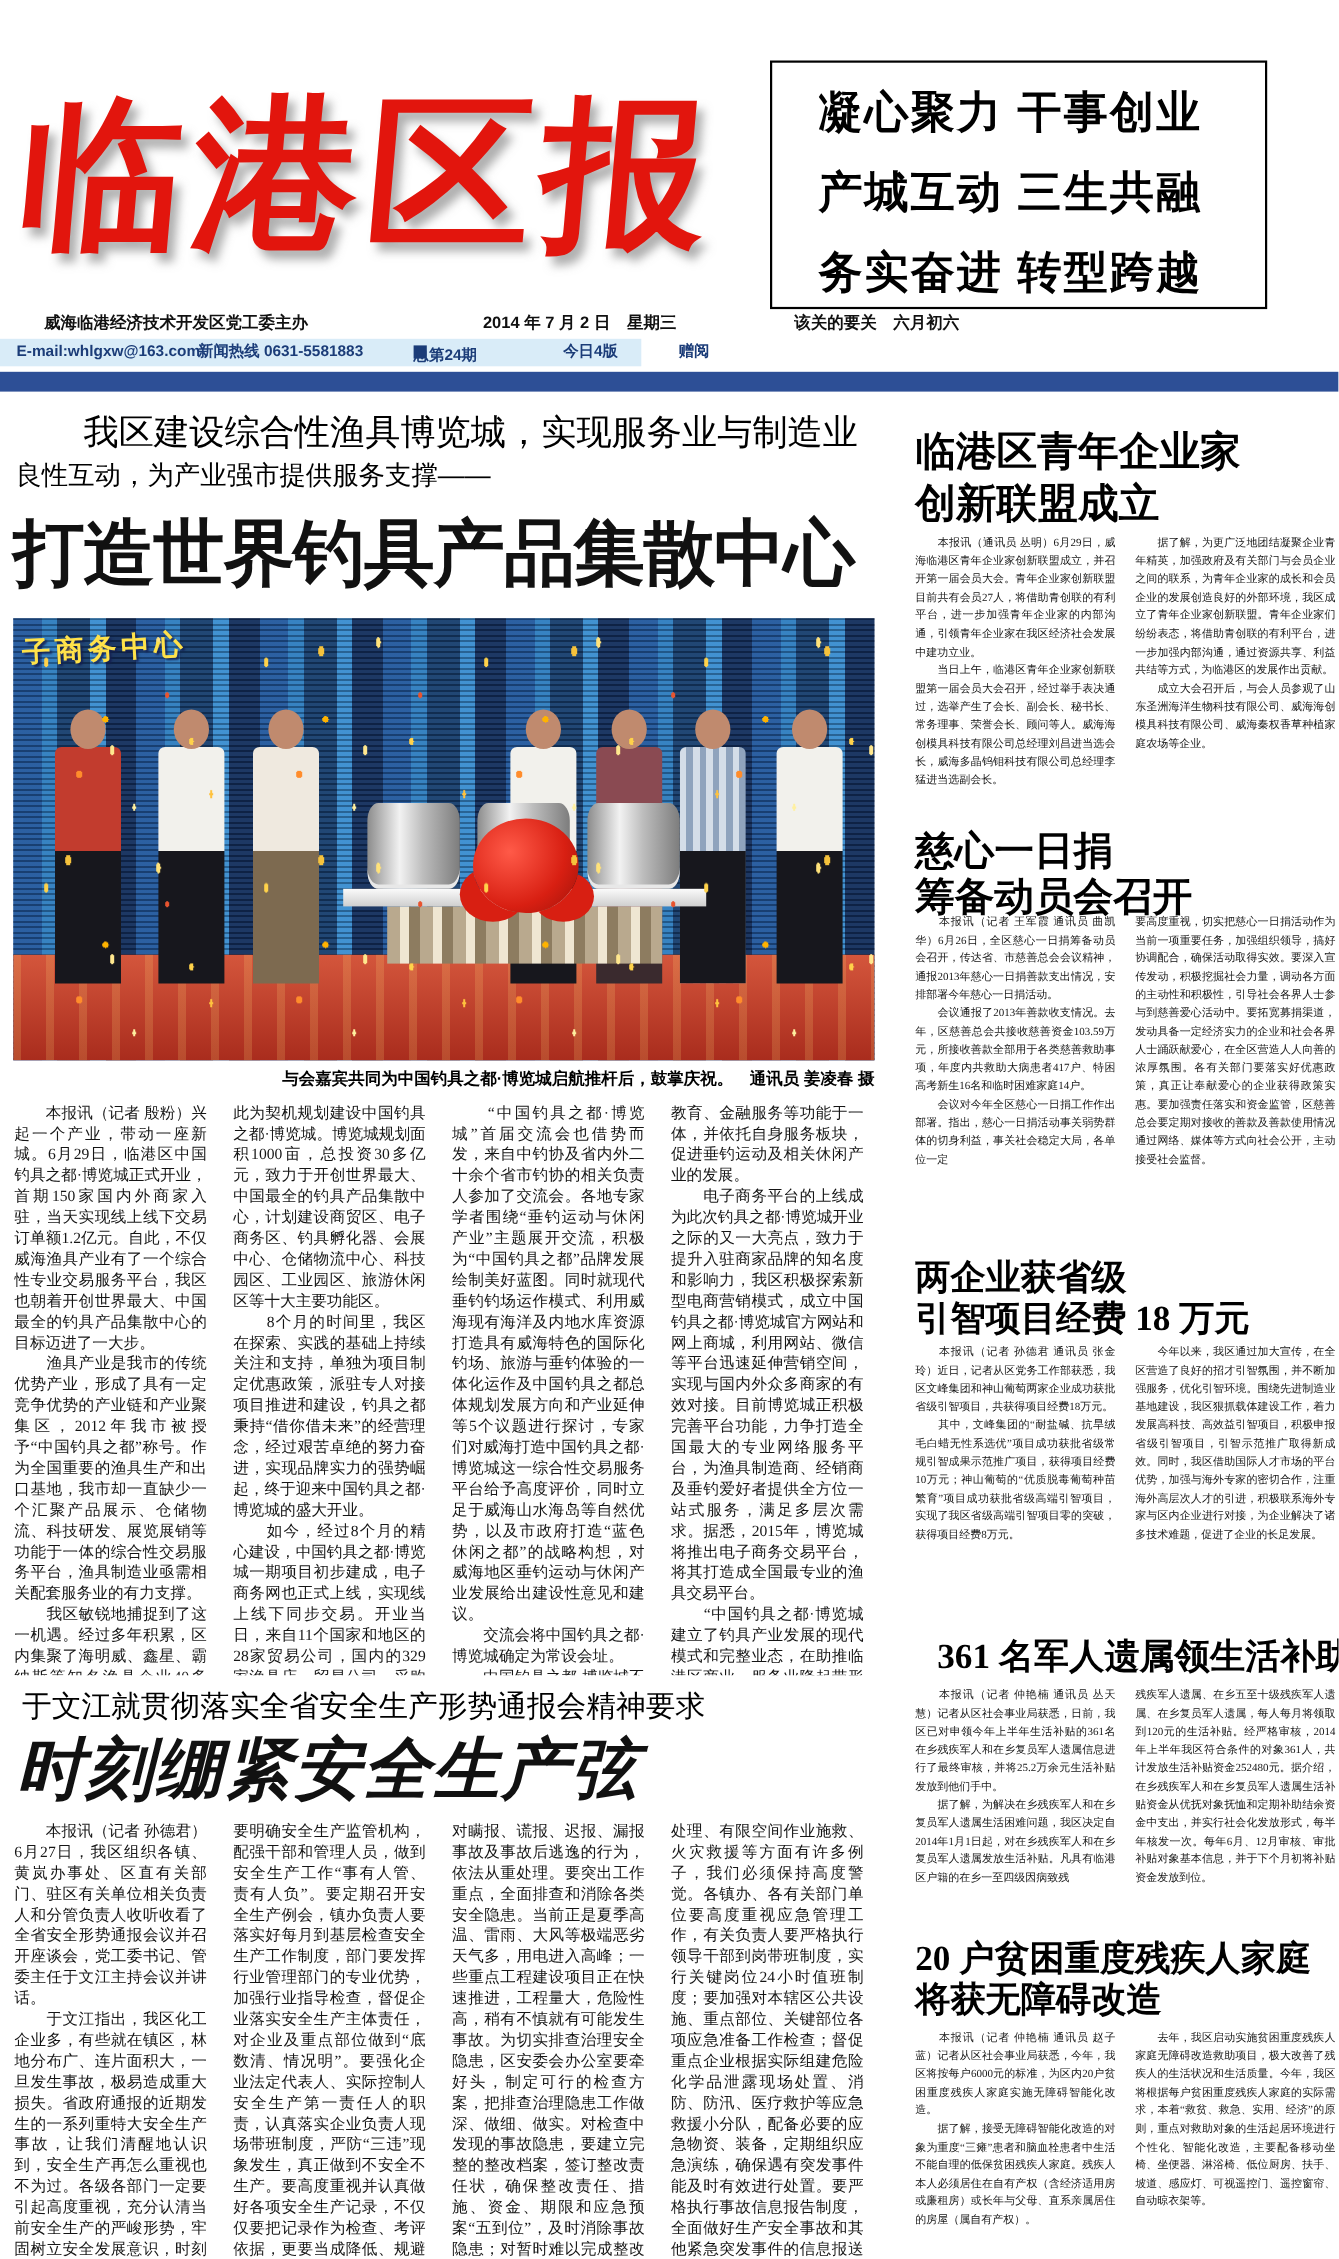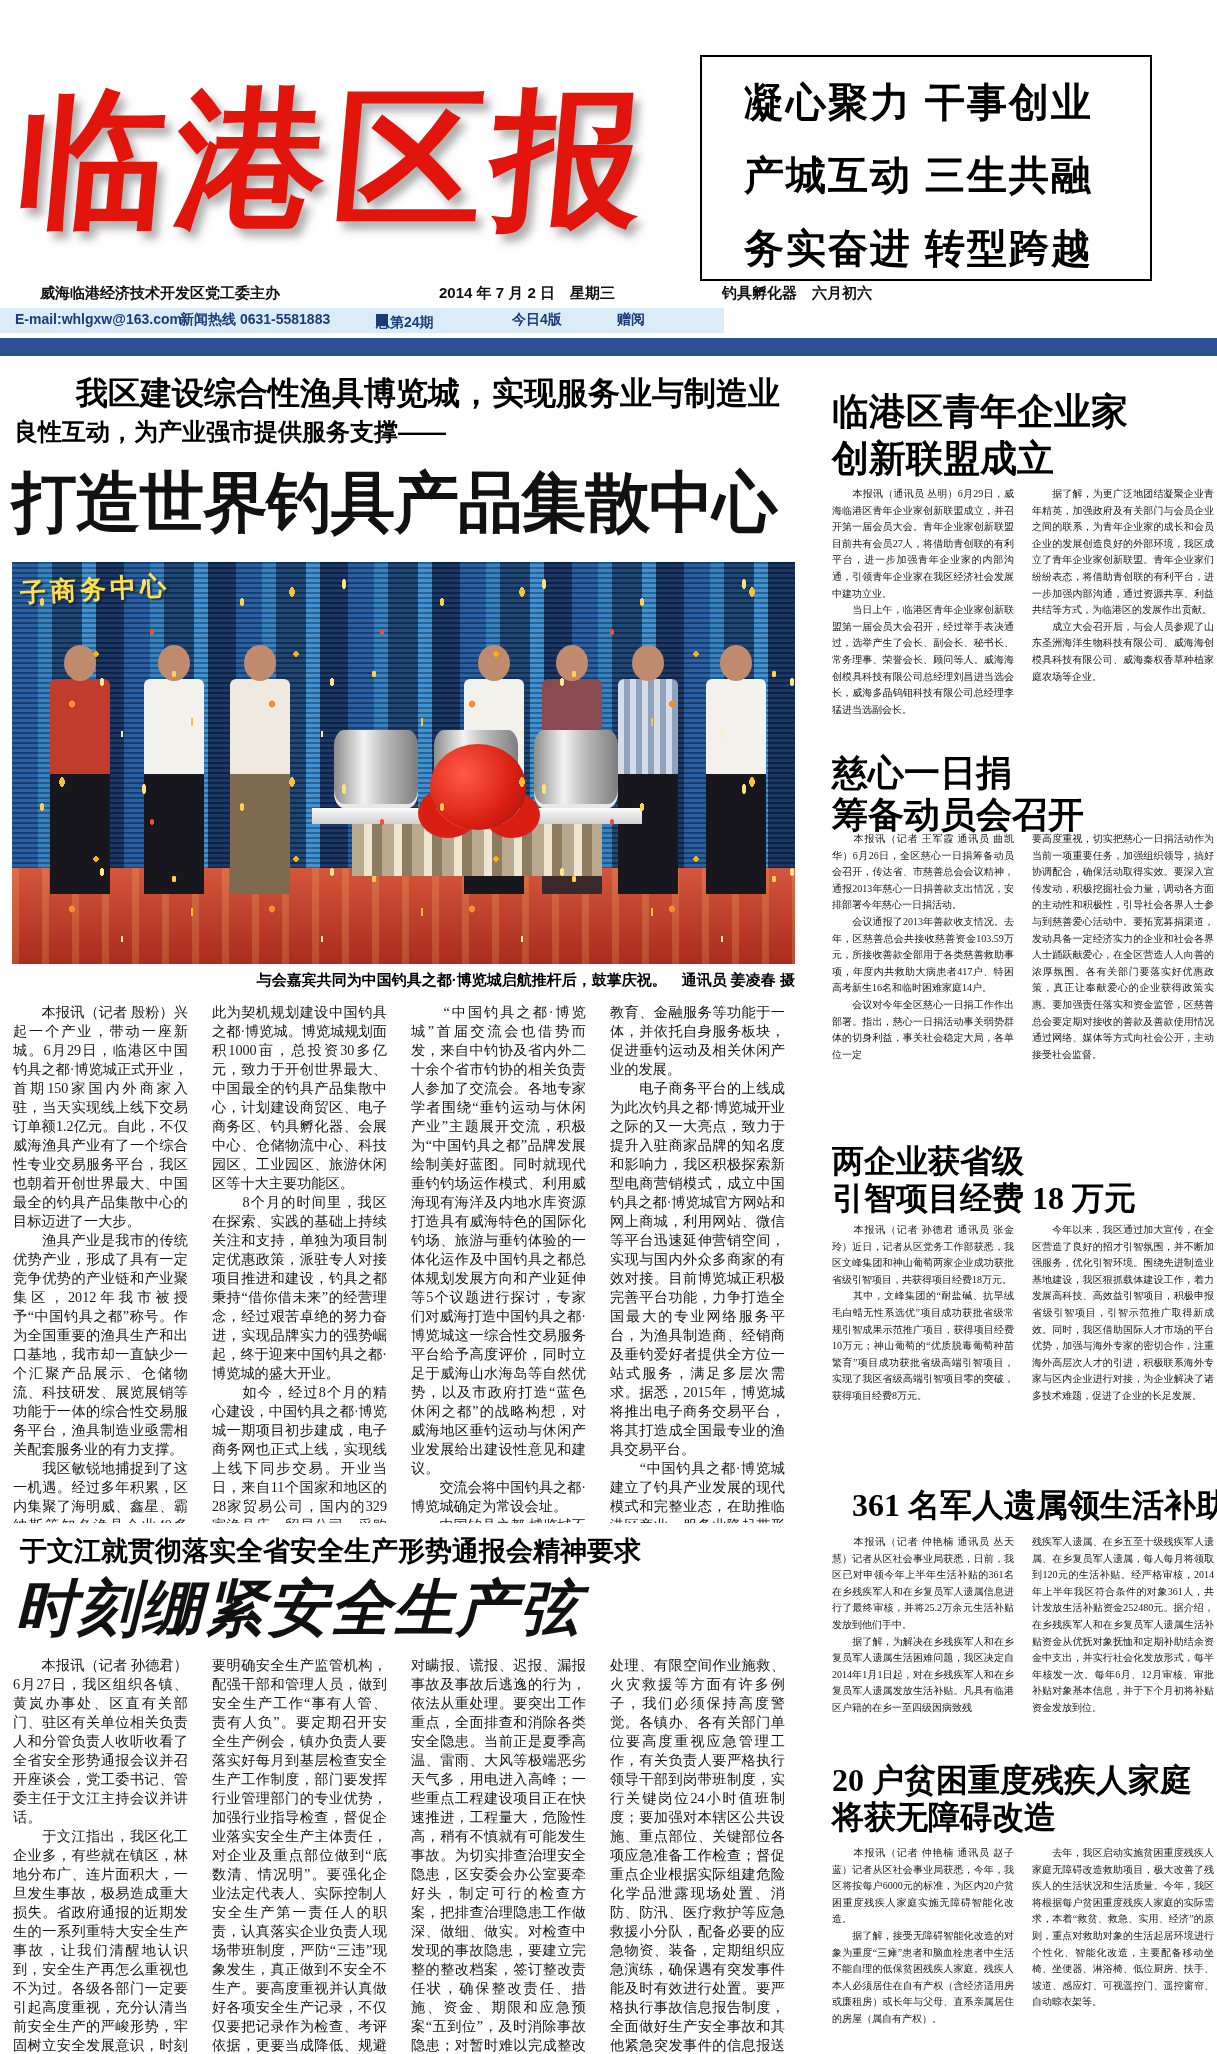--- a/index.html
+++ b/index.html
@@ -13,33 +13,33 @@
   .slogan-box{position:absolute;left:700px;top:55px;width:452px;height:226px;border:2px solid #000;
         box-sizing:border-box;padding:14px 0 0 42px;display:flex;flex-direction:column;justify-content:space-between;}
   .slogan-line{font-family:"Liberation Sans","DejaVu Sans",sans-serif;font-weight:900;
         font-size:40px;line-height:62px;color:#000;letter-spacing:2px;white-space:nowrap;}
   .info1{position:absolute;top:284px;left:0;width:900px;height:20px;
         font-family:"Liberation Sans","DejaVu Sans",sans-serif;font-size:15px;font-weight:bold;color:#101010;}
   .info1 span{position:absolute;top:0;white-space:nowrap;margin-left:22px;}
   .info1 .i-pub{left:18px;}
   .info1 .i-date{left:417px;}
   .info1 .i-lunar{left:700px;}
-  .info2{position:absolute;top:308px;left:0;width:724px;height:25px;background:#d9ecf8;
+  .info2{position:absolute;top:308px;left:0;width:583px;height:25px;background:#d9ecf8;
         font-family:"Liberation Sans","DejaVu Sans",sans-serif;font-size:14px;font-weight:bold;color:#1b3c78;}
   .info2 span{position:absolute;top:3px;white-space:nowrap;}
   .info2 .i-email{left:15px;}
   .info2 .i-hotline{left:180px;}
   .info2 .i-issue{left:376px;}
   .info2 .i-pages{left:512px;}
   .info2 .i-gift{left:617px;}
   .sq{display:inline-block;width:12px;height:12px;background:#1b3c78;margin-right:2px;vertical-align:-1px;}
   .navy-bar{position:absolute;top:338px;left:0;width:1217px;height:18px;background:#2d4f96;}
   
   .kicker{position:absolute;font-family:"Liberation Sans","DejaVu Sans",sans-serif;
-        font-weight:bold;color:#000;white-space:nowrap;}
+        font-weight:normal;color:#000;white-space:nowrap;}
   .lead-kicker1{left:76px;top:372px;font-size:32px;}
   .lead-kicker2{left:14px;top:416px;font-size:24px;}
   .lead-headline{position:absolute;left:12px;top:458px;font-size:66px;font-weight:900;
         font-family:"Liberation Serif","DejaVu Serif",serif;letter-spacing:-1px;white-space:nowrap;
         transform:scaleX(.98);transform-origin:left;}
   
   .photo{position:absolute;left:12px;top:562px;width:783px;height:402px;overflow:hidden;
         background:
          repeating-linear-gradient(0deg, rgba(0,0,10,.30) 0 2px, rgba(255,255,255,.04) 2px 5px),
          repeating-linear-gradient(90deg,#235a9e 0 26px,#2f7ec0 26px 40px,#18406f 40px 70px,#3a8ed0 70px 84px,#14305e 84px 112px);}
@@ -123,21 +123,21 @@
 
   <div class="slogan-box">
     <div class="slogan-line">凝心聚力  干事创业</div>
     <div class="slogan-line">产城互动  三生共融</div>
     <div class="slogan-line">务实奋进  转型跨越</div>
   </div>
 
   <div class="info1">
     <span class="i-pub">威海临港经济技术开发区党工委主办</span>
     <span class="i-date">2014 年 7 月 2 日　星期三</span>
-    <span class="i-lunar">钓具孵化器　六月初六</span>
+    <span class="i-lunar">该关的要关　六月初六</span>
   </div>
 
   <div class="info2">
     <span class="i-email">E-mail:whlgxw@163.com</span>
     <span class="i-hotline">新闻热线 0631-5581883</span>
     <span class="i-issue">
         <span class="sq"></span>
         <span>总第24期</span>
       </span>
     <span class="i-pages">今日4版</span>

